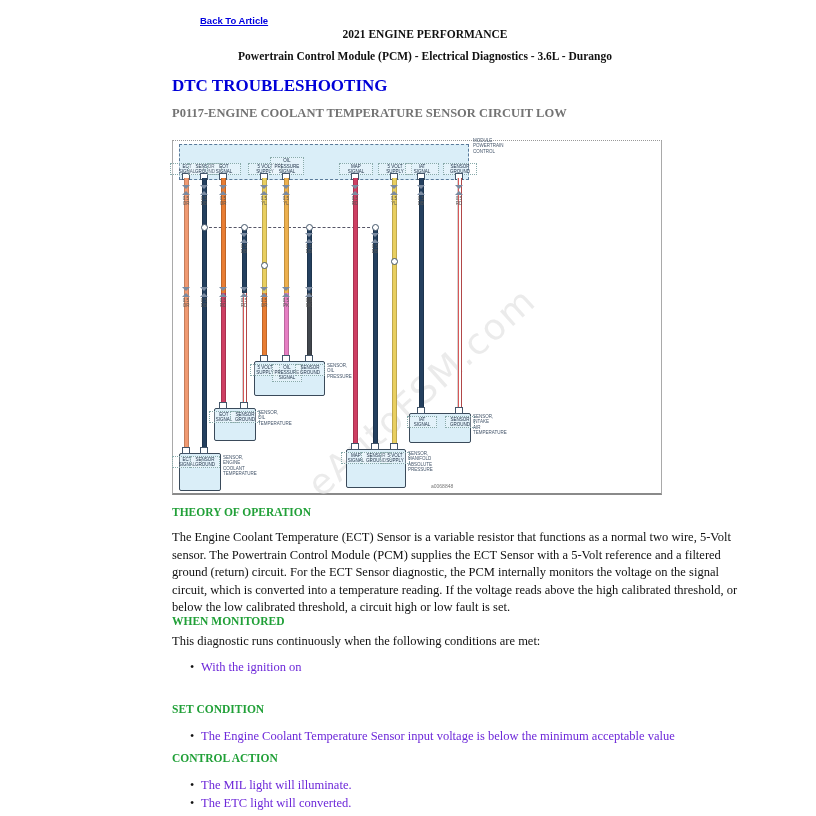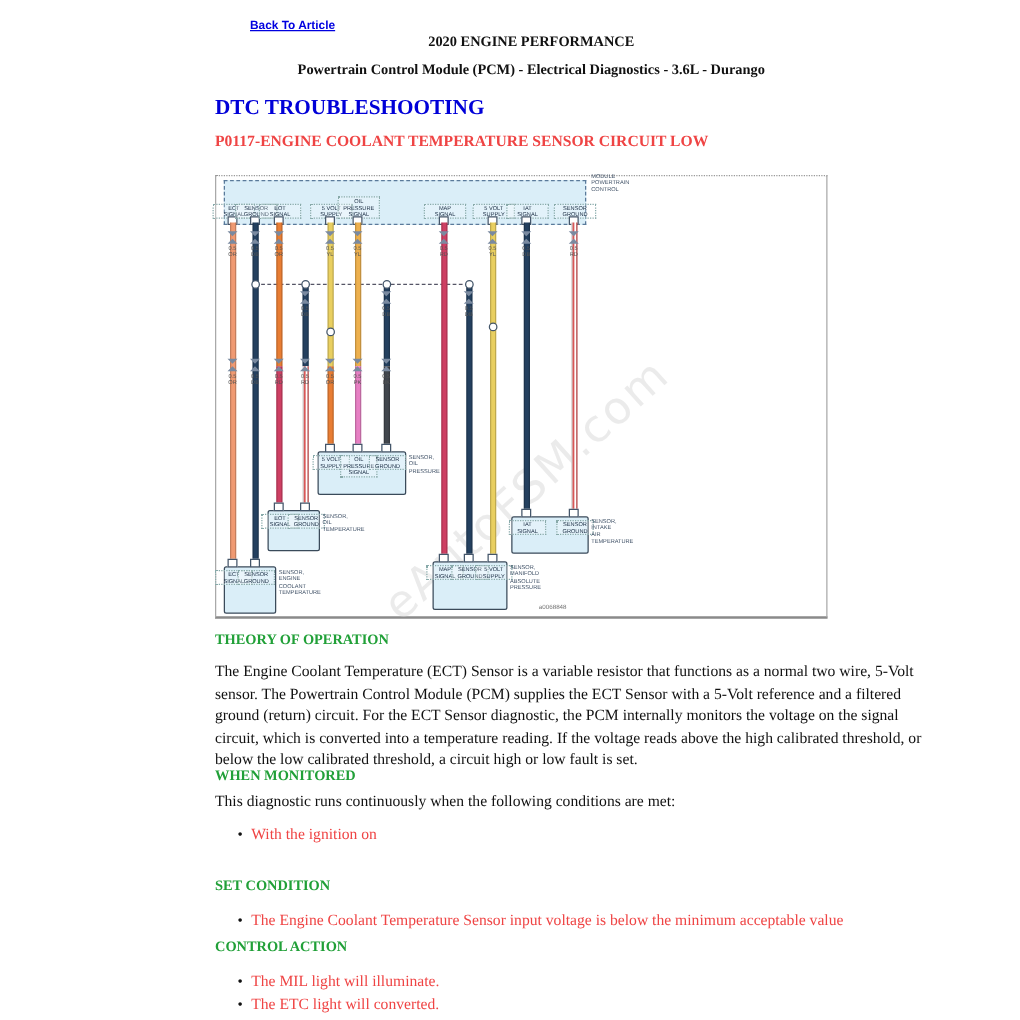--- a/index.html
+++ b/index.html
@@ -1,25 +1,25 @@
 <!DOCTYPE html>
 <html><head>
 <meta charset="utf-8">
 <style>
   html,body{margin:0;padding:0;background:#ffffff;}
   body{width:816px;height:816px;position:relative;font-family:"Liberation Serif",serif;color:#1a1a1a;overflow:hidden;}
   .abs{position:absolute;}
   a.backlink{font-family:"Liberation Sans",sans-serif;font-size:9.5px;font-weight:bold;color:#0000e0;text-decoration:underline;padding-left:28px;}
   .title{left:35px;width:780px;text-align:center;font-weight:bold;font-size:11.5px;color:#111;}
   .h-blue{color:#0000d8;font-weight:bold;font-size:17px;}
-  .h-red{color:#ef4444;font-weight:bold;font-size:12.5px;}
+  .h-red{color:#737373;font-weight:bold;font-size:12.5px;}
   .h-green{color:#21a038;font-weight:bold;font-size:11.5px;}
   .body-text{font-size:12.5px;line-height:17.5px;color:#111;}
   ul.blist{margin:0;padding:0 0 0 29px;list-style:none;}
-  ul.blist li{font-size:12.5px;line-height:18px;color:#ef4444;position:relative;}
+  ul.blist li{font-size:12.5px;line-height:18px;color:#6d28d9;position:relative;}
   ul.blist li::before{content:"•";position:absolute;left:-11px;top:0;font-size:12px;color:#111;}
   
   .diagram{left:172px;top:140px;width:488px;height:352px;background:#fff;
     border-left:1px solid #a9a9a9;border-right:1px solid #a9a9a9;
     border-bottom:2px solid #8a8a8a;border-top:1px dotted #999;}
   .watermark{left:140px;top:328px;transform:rotate(-42deg);transform-origin:0 50%;
     font-family:"DejaVu Sans",sans-serif;font-size:36px;letter-spacing:2px;color:#dcdcdc;opacity:.55;white-space:nowrap;}
   .modbox{background:#daeef8;border:1px dashed #5a7a9a;}
   .compbox{background:#daeef8;border:1px solid #3a4a5a;border-radius:2px;}
   .pinlabel{font-size:4.5px;line-height:1.15;text-align:center;color:#22344a;white-space:pre-line;
@@ -35,21 +35,21 @@
   .code{font-size:4.5px;line-height:1.2;text-align:center;color:#555;white-space:pre-line;font-family:"Liberation Sans",sans-serif;}
   .splice{width:7px;height:7px;border-radius:50%;background:#fff;border:1px solid #44566a;box-sizing:border-box;}
   .busline{border-top:1.5px dashed #556;height:0;}
   .figid{font-size:5px;color:#777;font-family:"Liberation Sans",sans-serif;}
 </style>
 </head>
 <body>
 
 <a class="abs backlink" style="left:172px;top:15px;" href="#">Back To Article</a>
 
-<div class="abs title" style="top:28px;">2020 ENGINE PERFORMANCE</div>
+<div class="abs title" style="top:28px;">2021 ENGINE PERFORMANCE</div>
 
 <div class="abs title" style="top:50px;">Powertrain Control Module (PCM) - Electrical Diagnostics - 3.6L - Durango</div>
 
 <div class="abs h-blue" style="left:172px;top:76px;">DTC TROUBLESHOOTING</div>
 
 <div class="abs h-red" style="left:172px;top:106px;">P0117-ENGINE COOLANT TEMPERATURE SENSOR CIRCUIT LOW</div>
 
 <div class="abs diagram" id="diagram">
     <div class="abs watermark">eAutoFSM.com</div>
     <div class="abs modbox" style="left: 6px; top: 3px; width: 288px; height: 34px;"></div>

